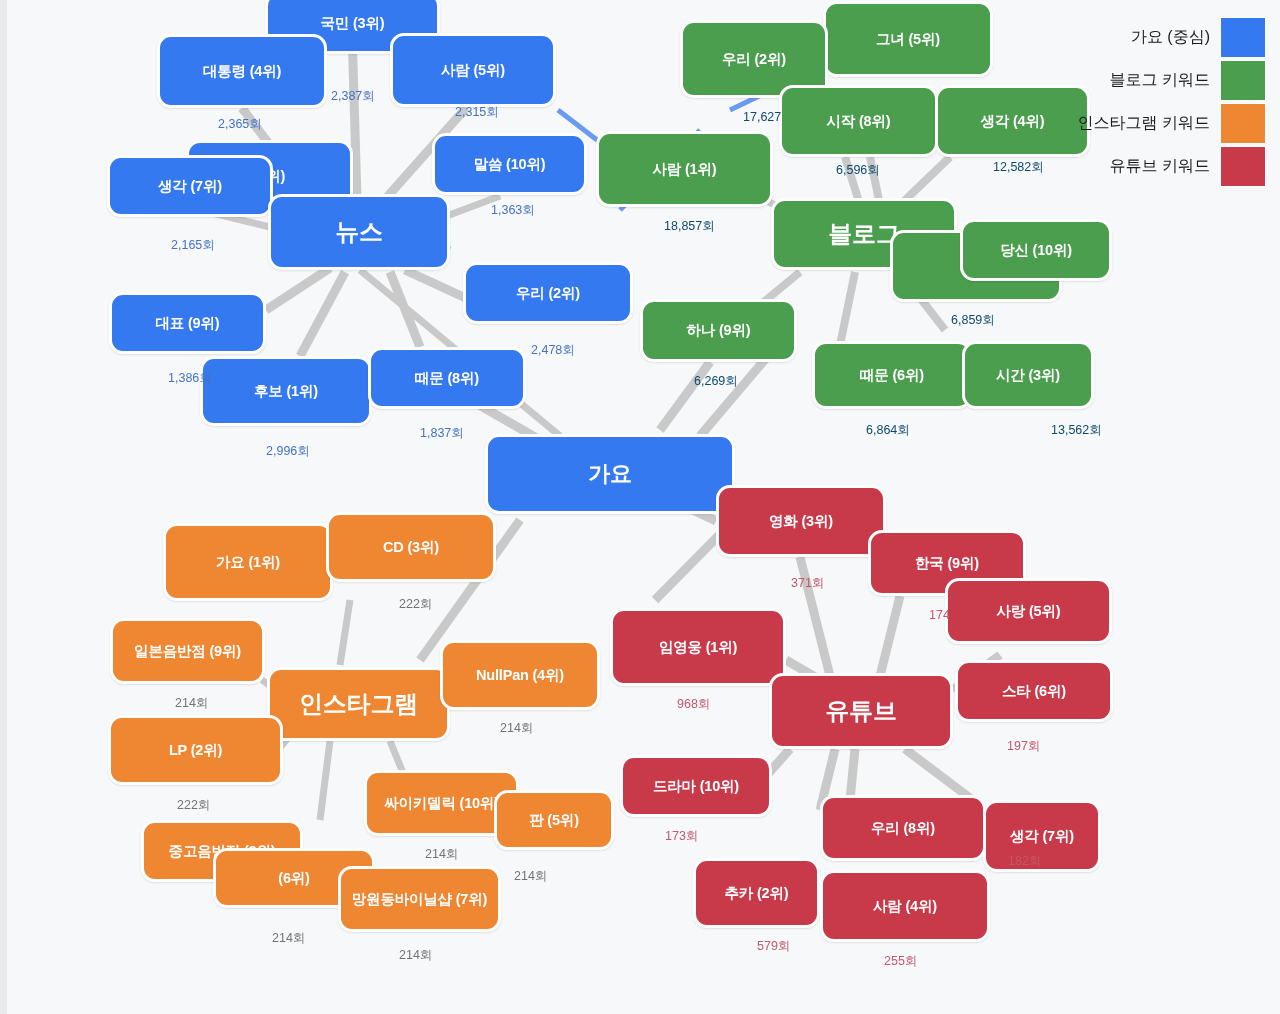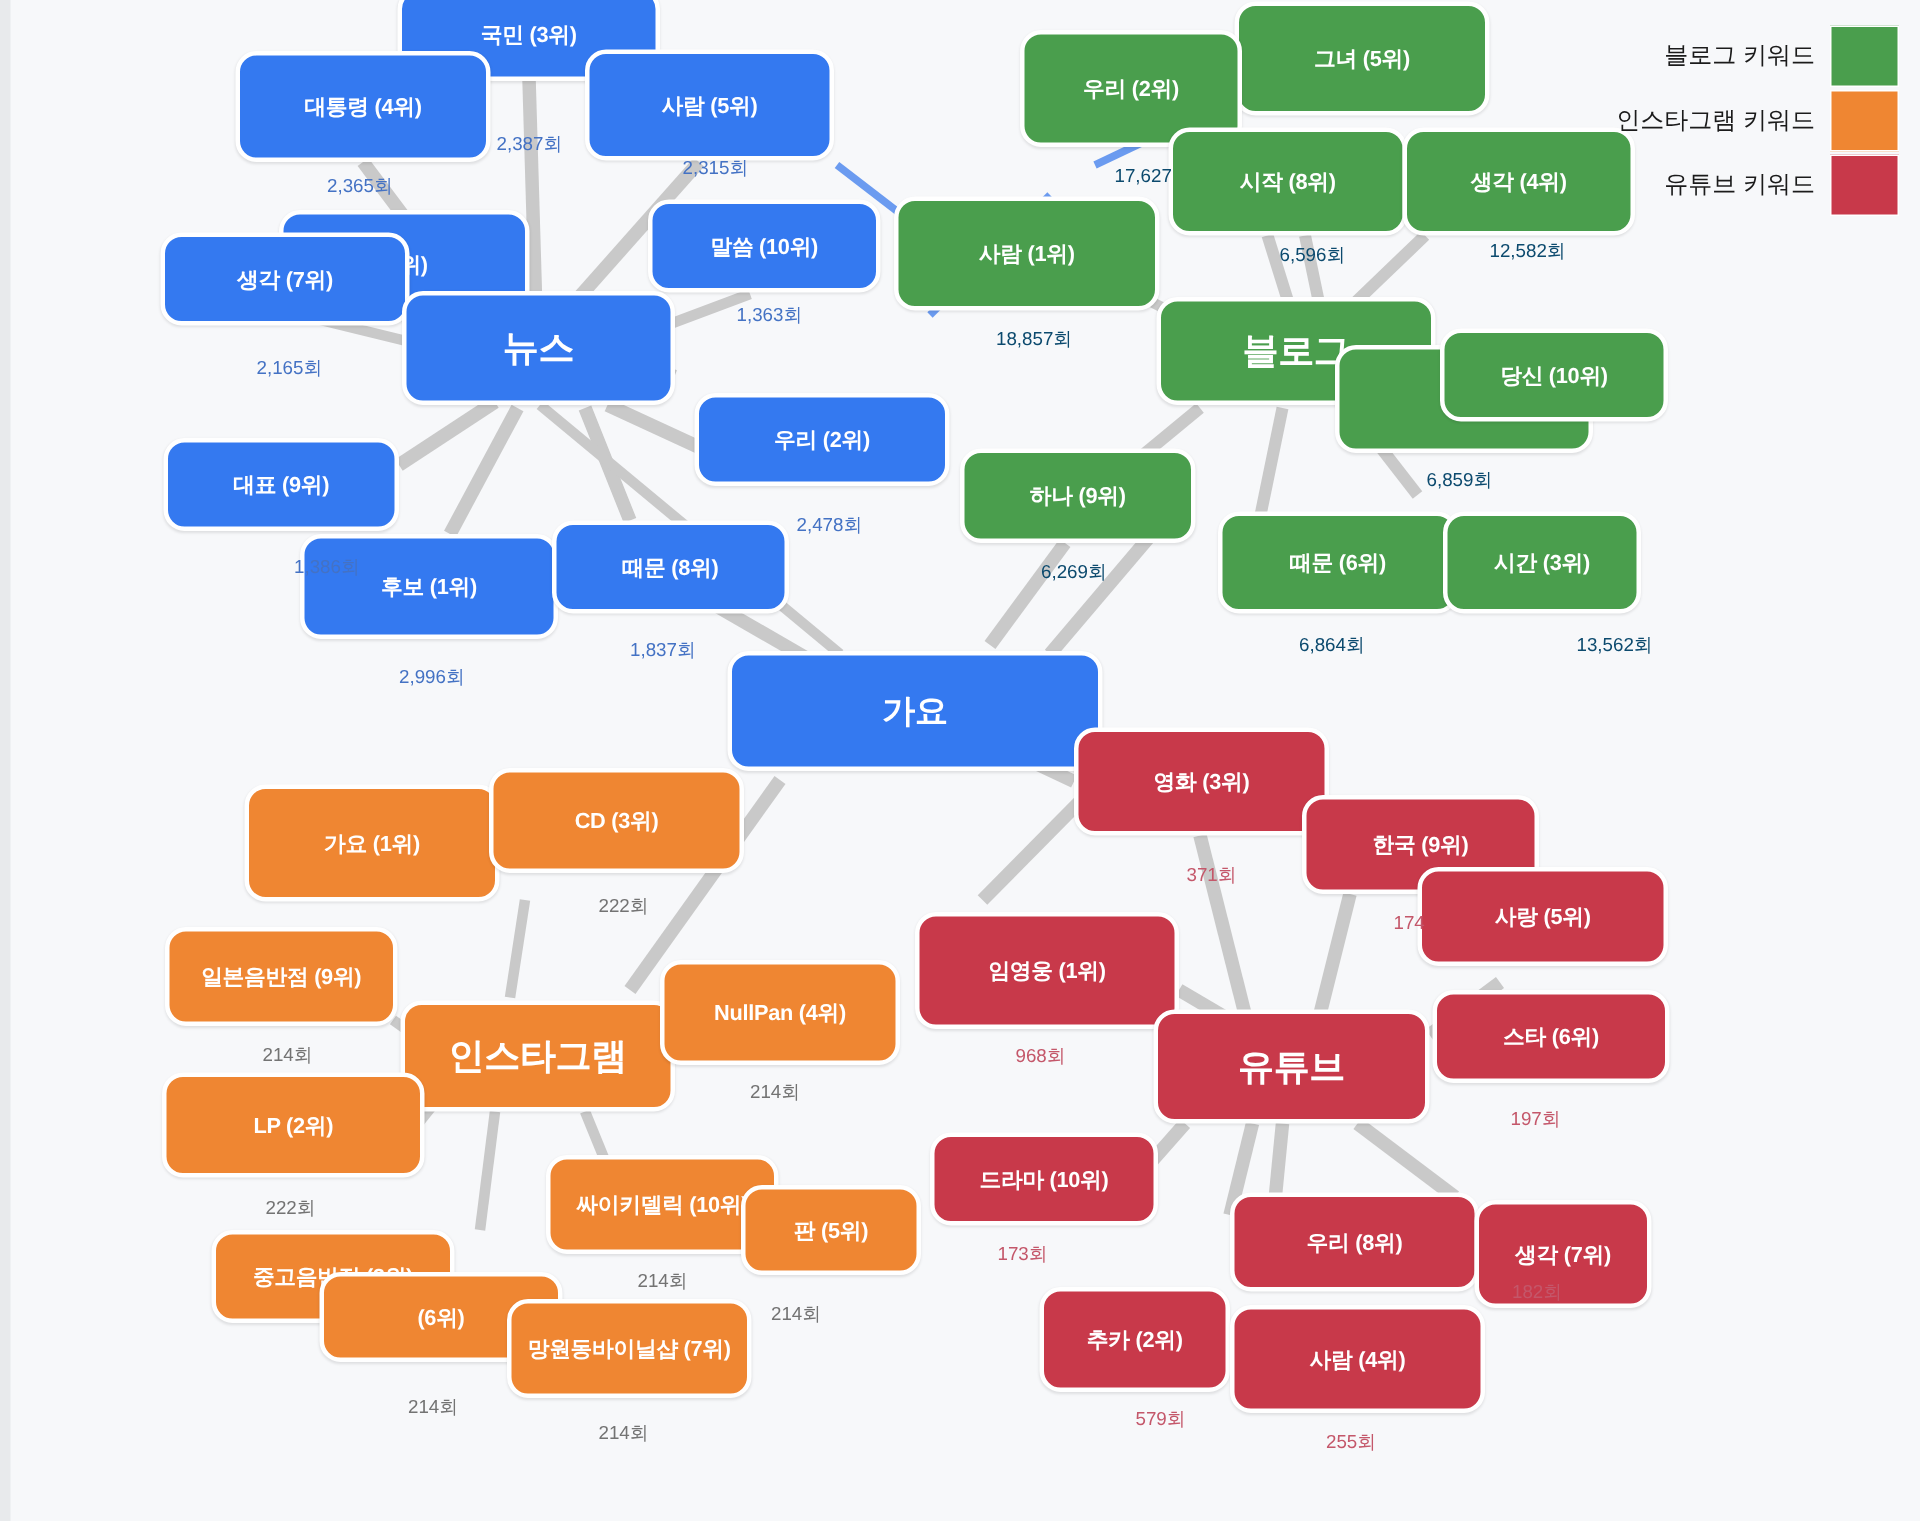--- a/index.html
+++ b/index.html
@@ -166,26 +166,26 @@
       <div class="node c-red leaf" style="left: 983px; top: 800px; width: 118px; height: 72px;">생각 (7위)</div>
       <div class="node c-red leaf" style="left: 693px; top: 858px; width: 127px; height: 70px;">추카 (2위)</div>
       <div class="node c-red leaf" style="left: 820px; top: 870px; width: 170px; height: 72px;">사람 (4위)</div>
     </div>
   <div id="label-layer">
       <div class="elabel c-blue" style="left: 331px; top: 88px;">2,387회</div>
       <div class="elabel c-blue" style="left: 218px; top: 116px;">2,365회</div>
       <div class="elabel c-blue" style="left: 455px; top: 104px;">2,315회</div>
       <div class="elabel c-blue" style="left: 491px; top: 202px;">1,363회</div>
       <div class="elabel c-blue" style="left: 171px; top: 237px;">2,165회</div>
-      <div class="elabel c-blue" style="left: 168px; top: 370px; margin-left: 28px;">1,386회</div>
+      <div class="elabel c-blue" style="left: 168px; top: 370px;">1,386회</div>
       <div class="elabel c-blue" style="left: 266px; top: 443px;">2,996회</div>
       <div class="elabel c-blue" style="left: 420px; top: 425px;">1,837회</div>
       <div class="elabel c-blue" style="left: 531px; top: 342px;">2,478회</div>
       <div class="elabel c-green" style="left: 743px; top: 110px;">17,627</div>
-      <div class="elabel c-green" style="left: 836px; top: 162px; margin-left: 17px;">6,596회</div>
+      <div class="elabel c-green" style="left: 836px; top: 162px;">6,596회</div>
       <div class="elabel c-green" style="left: 993px; top: 159px;">12,582회</div>
       <div class="elabel c-green" style="left: 664px; top: 218px;">18,857회</div>
       <div class="elabel c-green" style="left: 951px; top: 312px;">6,859회</div>
       <div class="elabel c-green" style="left: 694px; top: 373px;">6,269회</div>
       <div class="elabel c-green" style="left: 866px; top: 422px;">6,864회</div>
       <div class="elabel c-green" style="left: 1007px; top: 422px; margin-left: 44px;">13,562회</div>
       <div class="elabel c-orange" style="left: 399px; top: 596px;">222회</div>
       <div class="elabel c-orange" style="left: 175px; top: 695px;">214회</div>
       <div class="elabel c-orange" style="left: 500px; top: 720px;">214회</div>
       <div class="elabel c-orange" style="left: 177px; top: 797px;">222회</div>
@@ -199,20 +199,24 @@
       <div class="elabel c-red" style="left: 1007px; top: 738px;">197회</div>
       <div class="elabel c-red" style="left: 665px; top: 828px;">173회</div>
       <div class="elabel c-red" style="left: 1008px; top: 853px;">182회</div>
       <div class="elabel c-red" style="left: 757px; top: 938px;">579회</div>
       <div class="elabel c-red" style="left: 884px; top: 953px;">255회</div>
     </div>
 </div>
 
 <div id="legend">
     <div class="legend-row">
+      <span class="legend-label">가요 (중심)</span>
+      <span class="legend-swatch" style="background: rgb(52, 121, 240);"></span>
+    </div>
+    <div class="legend-row">
       <span class="legend-label">블로그 키워드</span>
       <span class="legend-swatch" style="background: rgb(74, 158, 77);"></span>
     </div>
     <div class="legend-row">
       <span class="legend-label">인스타그램 키워드</span>
       <span class="legend-swatch" style="background: rgb(239, 134, 50);"></span>
     </div>
     <div class="legend-row">
       <span class="legend-label">유튜브 키워드</span>
       <span class="legend-swatch" style="background: rgb(200, 57, 74);"></span>

